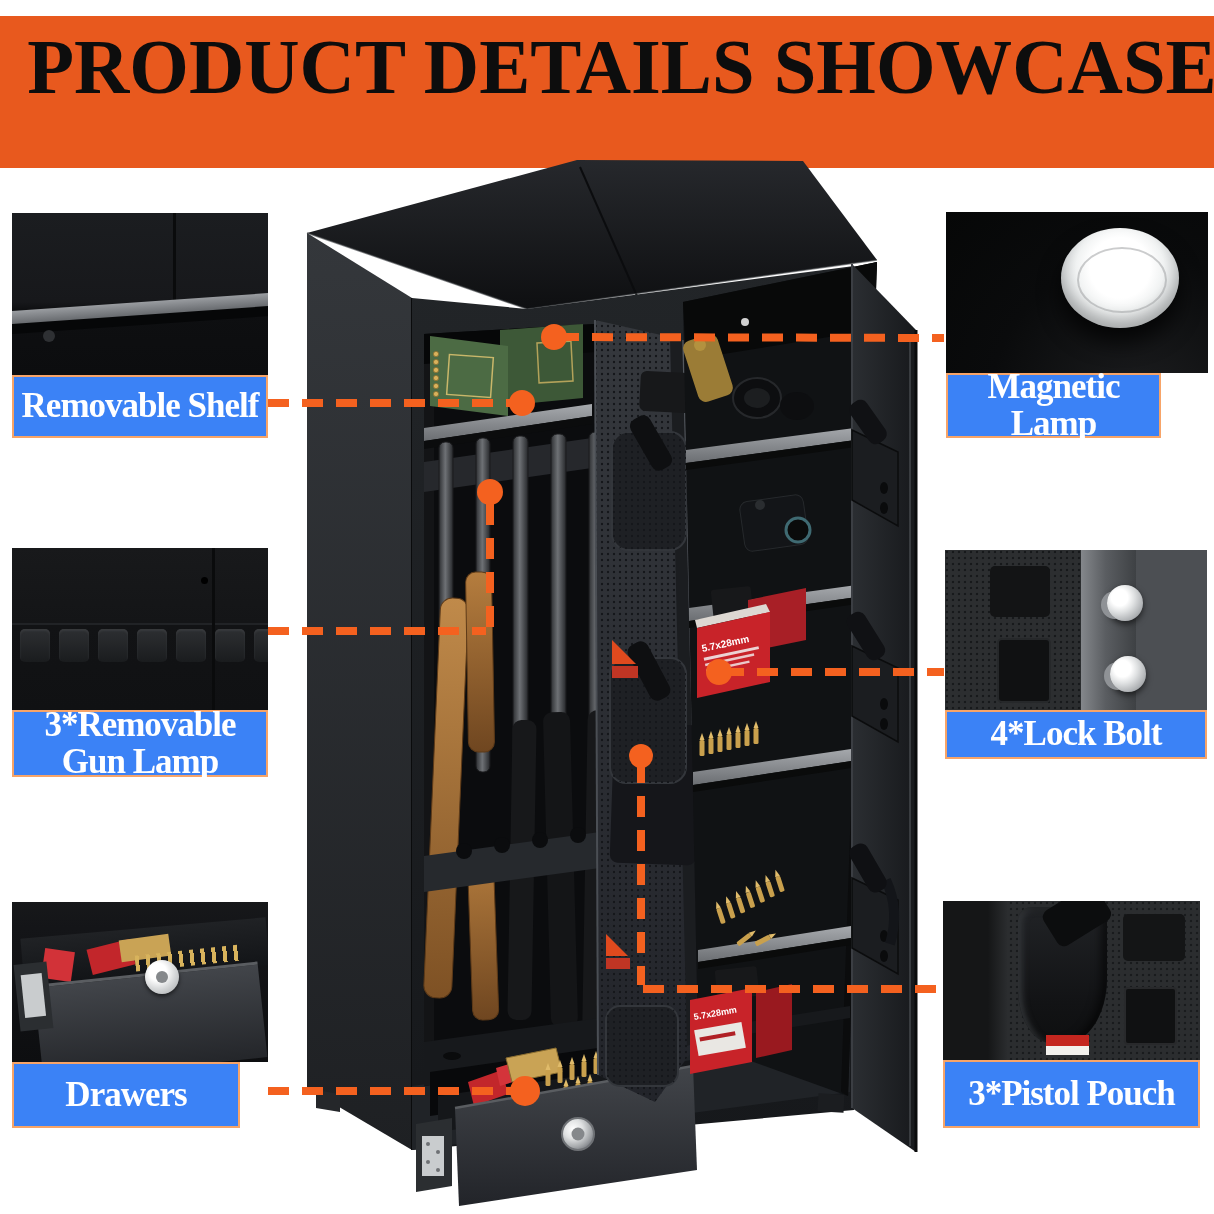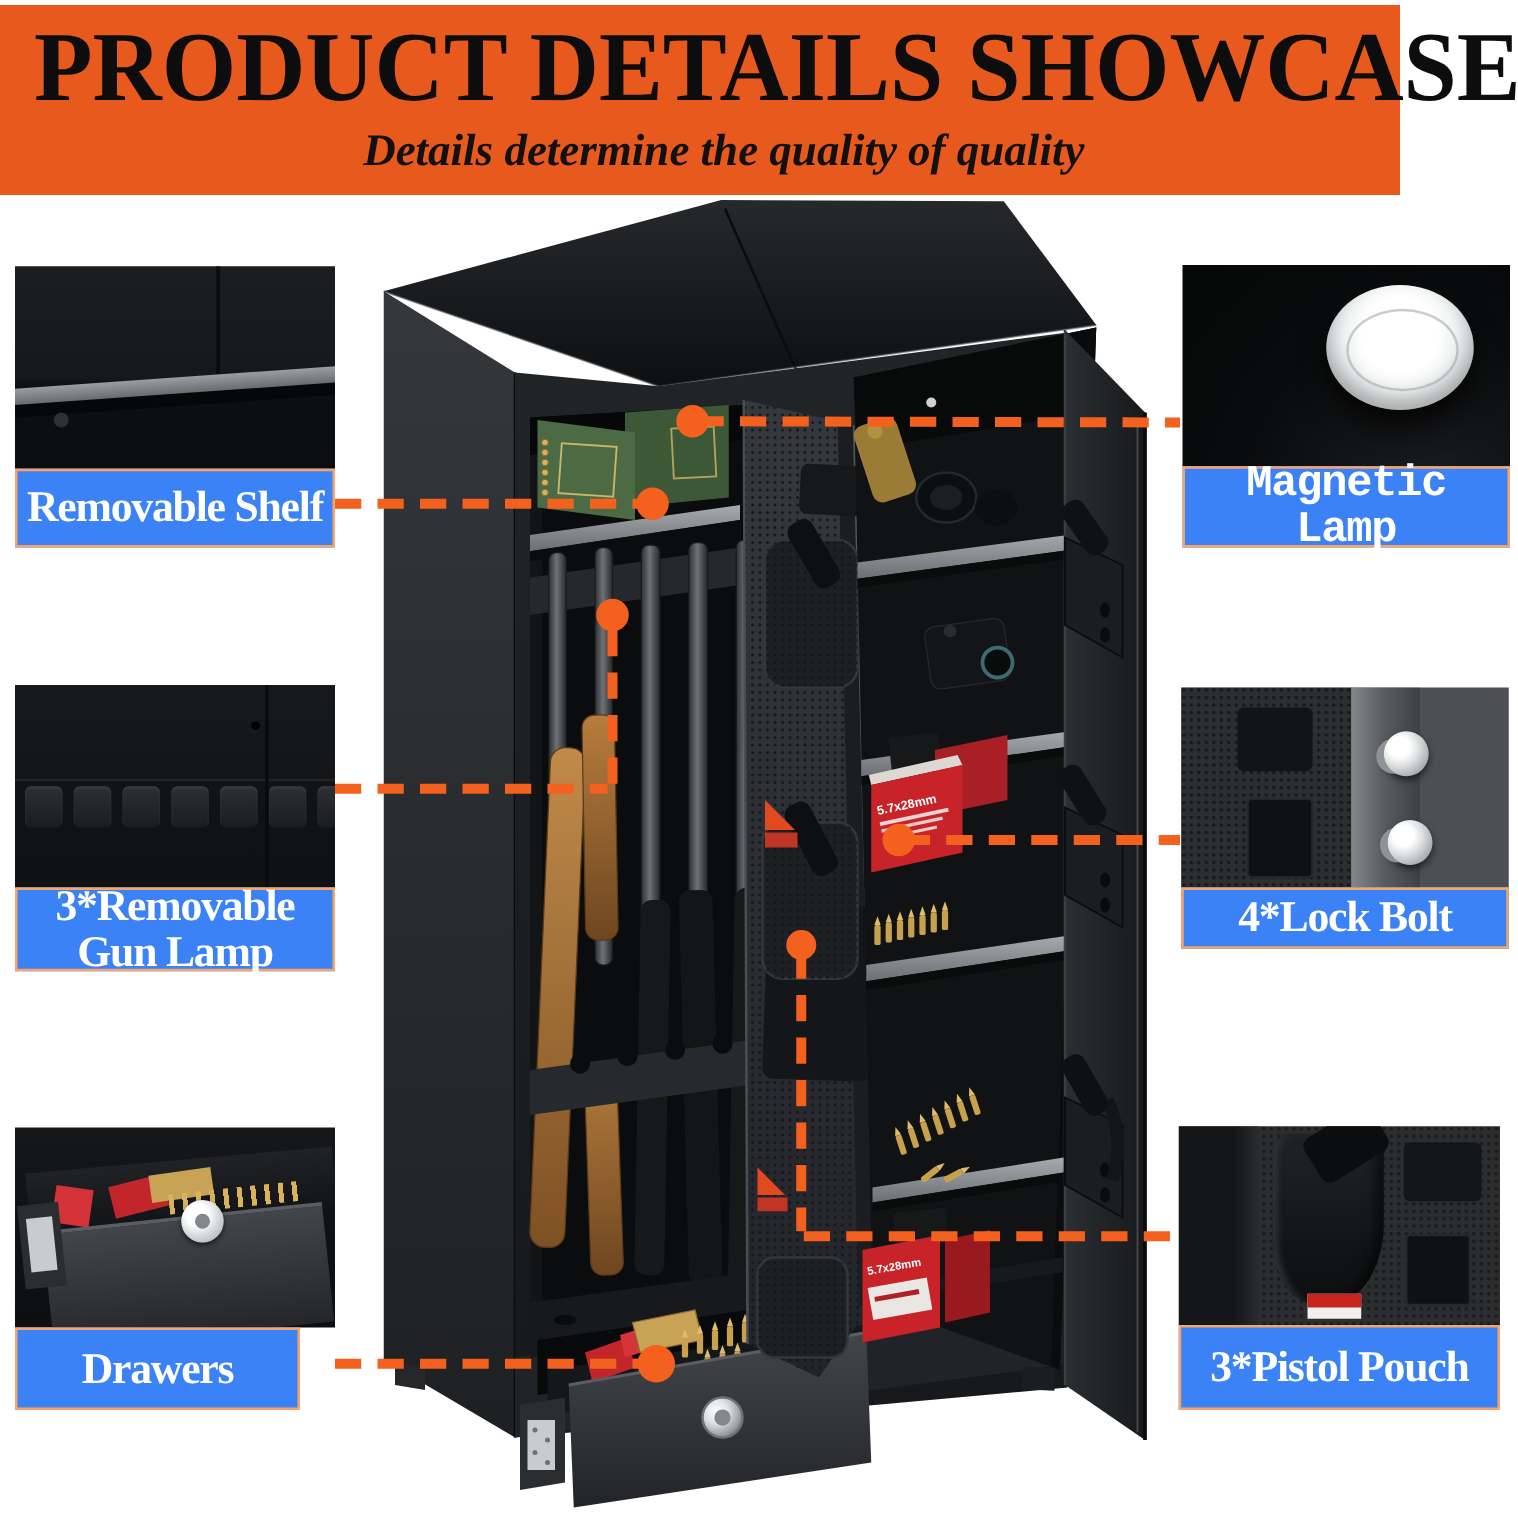--- a/index.html
+++ b/index.html
@@ -1,19 +1,19 @@
 <!DOCTYPE html>
 <html><head>
 <meta charset="utf-8">
 <style>
   html,body{margin:0;padding:0;background:#fff;}
   .page{position:relative;width:1214px;height:1214px;background:#fff;overflow:hidden;
         font-family:"Liberation Serif",serif;}
   
-  .banner{position:absolute;left:0;top:4px;width:1120px;height:152px;background:#E8591E;text-align:center;}
+  .banner{position:absolute;left:0;top:16px;width:1214px;height:152px;background:#E8591E;}
   .banner h1{margin:0;padding:10px 0 0 28px;font-size:79px;font-weight:700;color:#0d0d0d;
              line-height:1.05;white-space:nowrap;display:inline-block;
              transform:scaleX(.97);transform-origin:left center;letter-spacing:0px;}
   .banner p{margin:0;padding:2px 0 0 38px;font-size:36px;font-weight:700;font-style:italic;
             color:#111;}
   
   .safe-svg{position:absolute;left:0;top:0;width:1214px;height:1214px;z-index:1;}
   
   .thumb{position:absolute;overflow:hidden;z-index:2;}
   .callout{position:absolute;z-index:3;background:#3b82f6;border:2px solid #F7A468;
@@ -99,21 +99,20 @@
   .t-pouch .sticker{position:absolute;left:40%;bottom:3%;width:17%;height:13%;background:#f2f0ec;}
   .t-pouch .sticker::after{content:"";position:absolute;left:0;top:0;width:100%;height:55%;background:#c4261f;}
 </style>
 </head>
 <body>
 
 <div class="page">
 
   <header class="banner">
     <h1>PRODUCT DETAILS SHOWCASE</h1>
-    <p>Details determine the quality of quality</p>
   </header>
 
   <svg class="safe-svg" viewBox="0 0 1214 1214">
     <defs>
       <linearGradient id="gTop" x1="0" y1="0" x2="0" y2="1">
           <stop offset="0" stop-color="#26282c"></stop>
           <stop offset="1" stop-color="#0e0f11"></stop>
         </linearGradient>
       <linearGradient id="gLeft" x1="0" y1="0" x2="0" y2="1">
           <stop offset="0" stop-color="#34373b"></stop>
@@ -481,21 +480,21 @@
     <div class="pouch"></div>
     <div class="grip"></div>
     <div class="patch1"></div>
     <div class="patch2"></div>
     <div class="sticker"></div>
   </figure>
 
   <div class="callout" style="left:12px;top:375px;width:256px;height:63px;">
     <span>Removable Shelf</span>
   </div>
-  <div class="callout" style="left:946px;top:373px;width:262px;height:65px;font-family:Liberation Mono, monospace;">
+  <div class="callout" style="left:946px;top:373px;width:215px;height:65px;">
     <span>Magnetic Lamp</span>
   </div>
   <div class="callout" style="left:12px;top:710px;width:256px;height:67px;">
     <span>3*Removable</span>
     <span>Gun Lamp</span>
   </div>
   <div class="callout" style="left:945px;top:710px;width:262px;height:49px;">
     <span>4*Lock Bolt</span>
   </div>
   <div class="callout" style="left:12px;top:1062px;width:228px;height:66px;">

